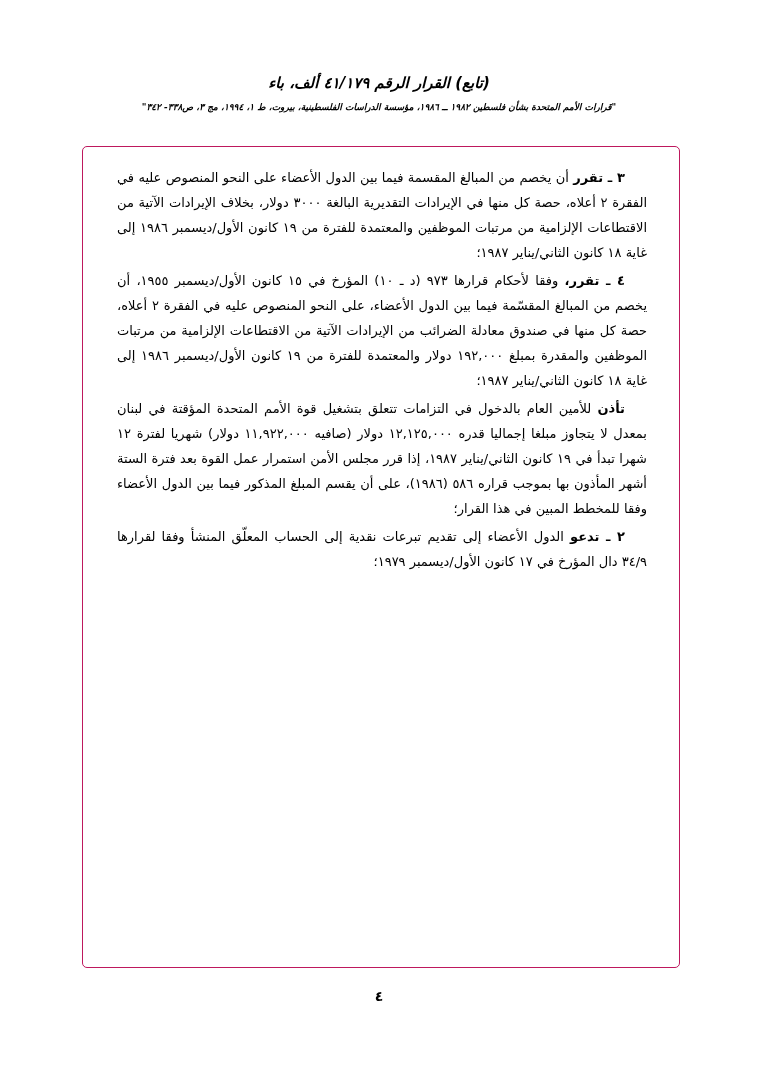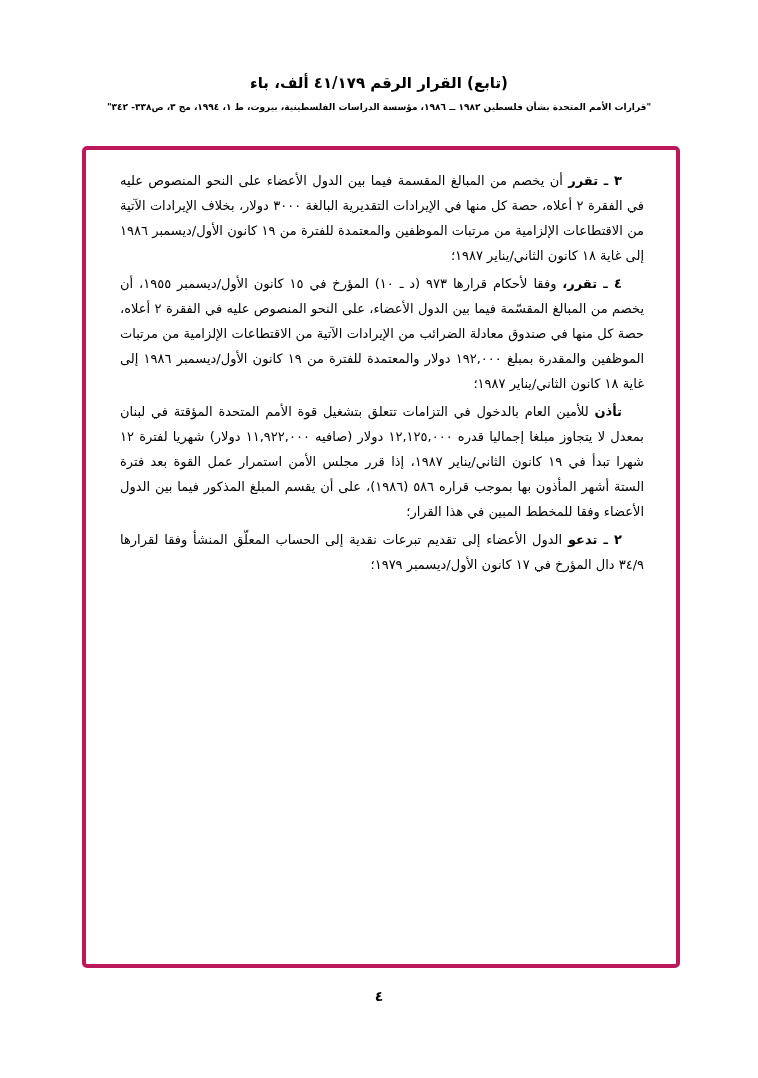--- a/index.html
+++ b/index.html
@@ -13,37 +13,38 @@
     color: #000000;
     direction: rtl;
   }
   .page-header {
     position: absolute;
     top: 74px;
     left: 0;
     width: 100%;
     text-align: center;
     direction: rtl;
+    font-style: italic;
   }
   .doc-title {
     font-size: 15px;
     font-weight: 700;
   }
   .doc-citation {
     margin-top: 10px;
     font-size: 9px;
     font-weight: 700;
   }
   .green-frame {
     position: absolute;
     left: 82px;
     top: 146px;
     width: 598px;
     height: 822px;
-    border: 4px solid #be185d;
+    border: 1px solid #be185d;
     border-radius: 5px;
     background: #ffffff;
     overflow: hidden;
   }
   .frame-content {
     position: absolute;
     top: 18px;
     right: 32px;
     left: 34px;
     direction: rtl;

